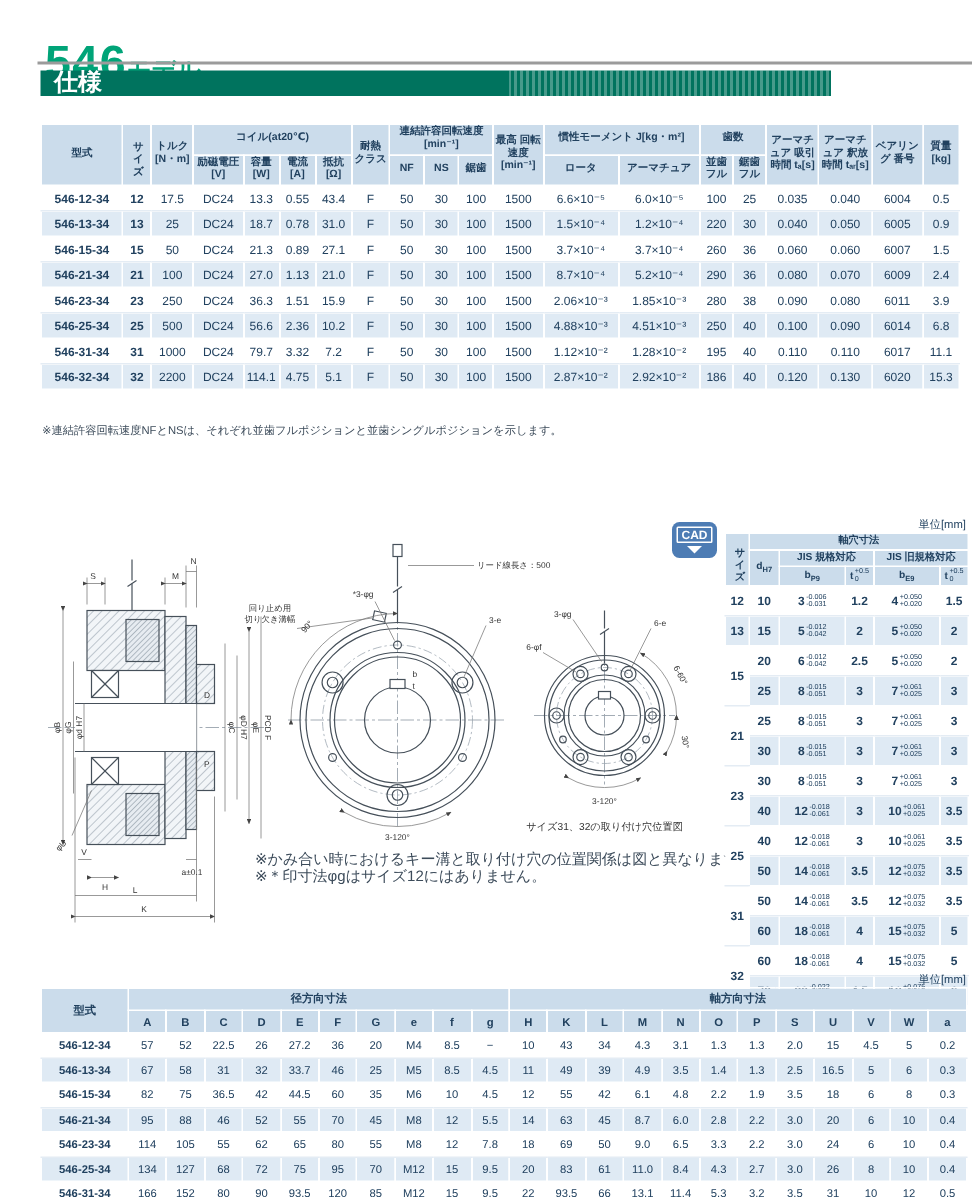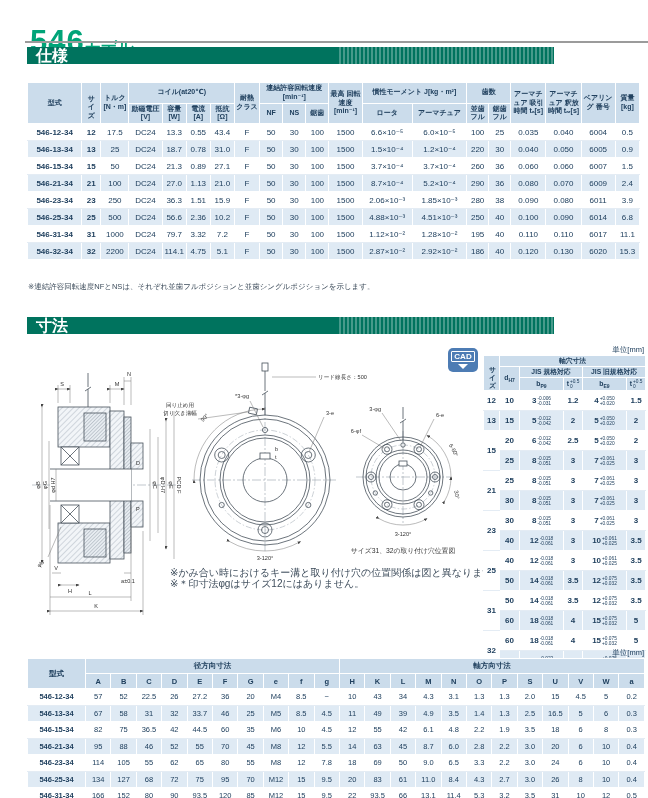--- a/index.html
+++ b/index.html
@@ -296,23 +296,20 @@
           <td>0.120</td>
           <td>0.130</td>
           <td>6020</td>
           <td>15.3</td>
         </tr>
       </tbody>
   </table>
 
   <div class="note" style="left:28px;top:282px;">※連結許容回転速度NFとNSは、それぞれ並歯フルポジションと並歯シングルポジションを示します。</div>
 
-  <div class="secbar" style="top:317px;">
-    <span>寸法</span>
-  </div>
 
   <div class="cad">
     <span class="cad-t">CAD</span>
     <span class="cad-a"></span>
   </div>
 
   <div class="unit" style="top:345px;right:4px;">単位[mm]</div>
 
   <svg class="draw" width="455" height="280" viewBox="0 0 455 280">
     <defs>

